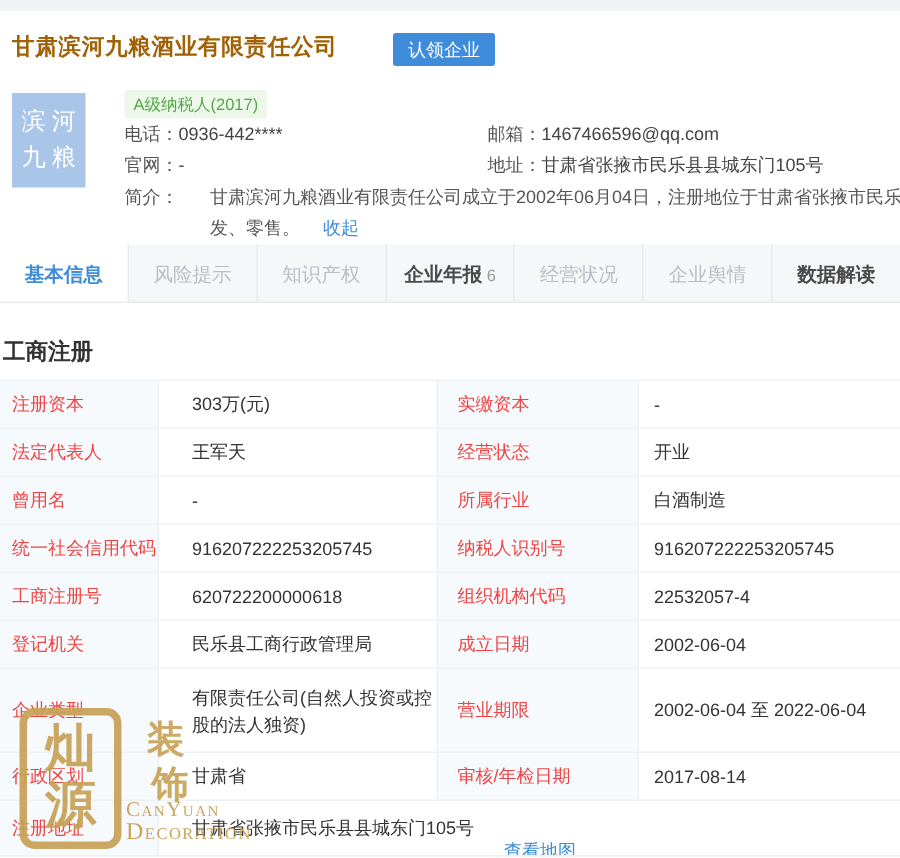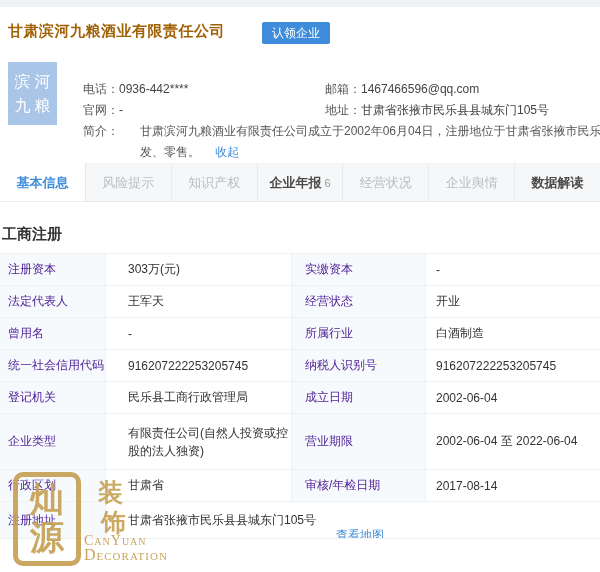--- a/index.html
+++ b/index.html
@@ -53,21 +53,21 @@
 
   .section-title{position:absolute;left:2px;top:225px;font-size:15px;font-weight:bold;color:#333;}
 
   .reg-table{position:absolute;left:0;top:253px;width:600px;border-top:1px solid var(--table_border);}
   .trow{display:grid;grid-template-columns:106px 186px 134px 174px;height:32px;}
   .trow.tall{height:56px;}
   .trow.addr-row{grid-template-columns:106px 1fr;height:37px;}
   .trow>div{border-bottom:1px solid var(--table_border);border-right:1px solid var(--table_border);
     display:flex;align-items:center;font-size:12px;overflow:hidden;}
   .trow>div:last-child{border-right:none;}
-  .cell-l{background:var(--table_label_bg);color:#4c1d95;}
+  .cell-l{background:var(--table_label_bg);color:#ef4444;}
   .cell-v{color:#333;}
   .cell-l.c1{padding-left:8px;}
   .cell-v.c2{padding-left:22px;}
   .cell-l.c3{padding-left:13px;}
   .cell-v.c4{padding-left:10px;}
   .cell-v.wrap{line-height:18px;}
   .cell-v .map-link{margin-left:20px;font-size:12px;}
 
   .watermark{position:absolute;left:0;top:450px;width:240px;height:122px;pointer-events:none;
     z-index:5;color:var(--watermark_gold);font-family:"Liberation Serif","DejaVu Serif",serif;}
@@ -88,20 +88,21 @@
   <div class="top-strip"></div>
 
   <h1 class="page-title">甘肃滨河九粮酒业有限责任公司</h1>
   <button class="claim-btn">认领企业</button>
 
   <div class="logo">
     <div>滨河</div>
     <div>九粮</div>
   </div>
 
+  <span class="tax-badge">A级纳税人(2017)</span>
 
   <div class="info-line pos-phone">
     <span class="lbl">电话：</span><span>0936-442****</span>
   </div>
   <div class="info-line pos-email">
     <span class="lbl">邮箱：</span><span>1467466596@qq.com</span>
   </div>
   <div class="info-line pos-web">
     <span class="lbl">官网：</span><span>-</span>
   </div>
@@ -151,20 +152,26 @@
       <div class="cell-l c3">所属行业</div>
       <div class="cell-v c4">白酒制造</div>
     </div>
     <div class="trow">
       <div class="cell-l c1">统一社会信用代码</div>
       <div class="cell-v c2">916207222253205745</div>
       <div class="cell-l c3">纳税人识别号</div>
       <div class="cell-v c4">916207222253205745</div>
     </div>
     <div class="trow">
+      <div class="cell-l c1">工商注册号</div>
+      <div class="cell-v c2">620722200000618</div>
+      <div class="cell-l c3">组织机构代码</div>
+      <div class="cell-v c4">22532057-4</div>
+    </div>
+    <div class="trow">
       <div class="cell-l c1">登记机关</div>
       <div class="cell-v c2">民乐县工商行政管理局</div>
       <div class="cell-l c3">成立日期</div>
       <div class="cell-v c4">2002-06-04</div>
     </div>
     <div class="trow tall">
       <div class="cell-l c1">企业类型</div>
       <div class="cell-v c2 wrap">有限责任公司(自然人投资或控股的法人独资)</div>
       <div class="cell-l c3">营业期限</div>
       <div class="cell-v c4">2002-06-04 至 2022-06-04</div>

